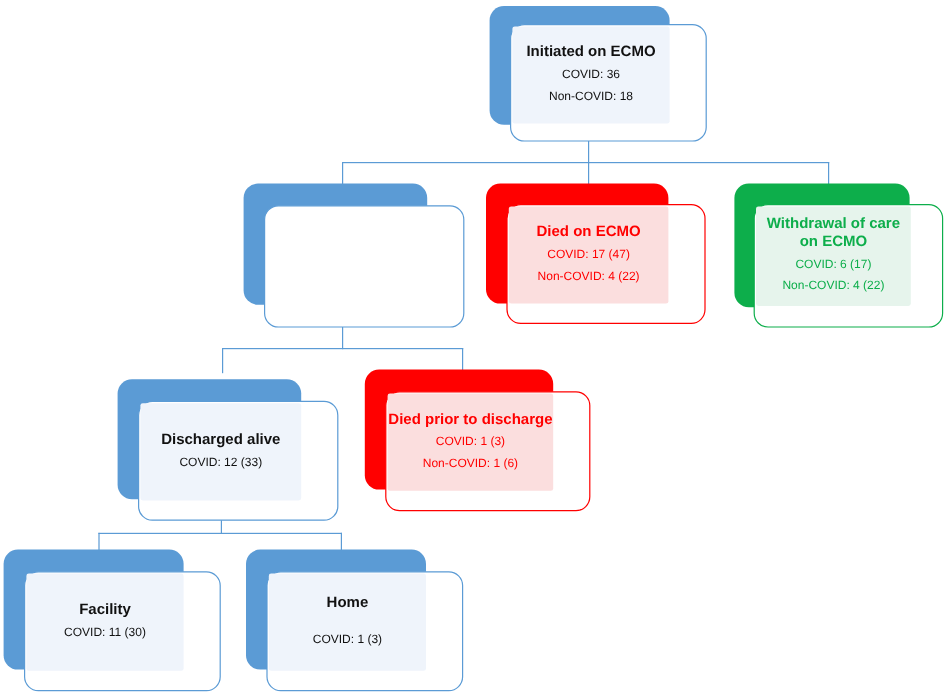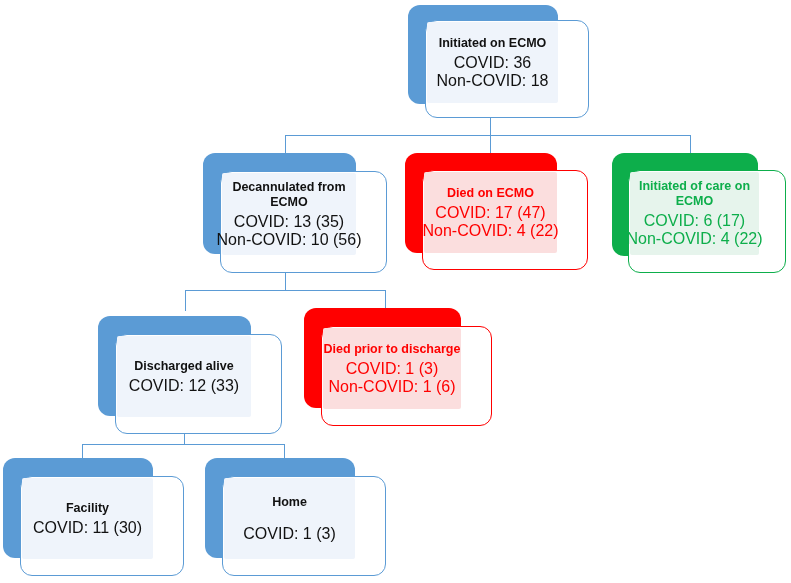--- a/index.html
+++ b/index.html
@@ -53,21 +53,21 @@
     justify-content: center;
   }
   .ttl {
     font-weight: bold;
     font-size: 12.5px;
     line-height: 15px;
     text-align: center;
     margin-bottom: 3px;
   }
   .ln {
-    font-size: 16px;
+    font-size: 10px;
     line-height: 18px;
     text-align: center;
     white-space: nowrap;
   }
 
   
   .blue .shadow { background: #5B9BD5; }
   .blue .card   { border-color: #5B9BD5; }
   .blue .inner  { background: #EFF4FB; }
   .blue .ttl, .blue .ln { color: #111111; }
@@ -111,42 +111,37 @@
     <div class="inner" style="left:19px; top:17px; width:131px; height:81px;">
       <div class="ttl">Initiated on ECMO</div>
       <div class="ln">COVID: 36</div>
       <div class="ln">Non-COVID: 18</div>
     </div>
   </div>
 
   <div class="node blue" style="left:203px; top:153px; width:186px; height:121px;">
     <div class="shadow" style="width:153px; height:101px;"></div>
     <div class="card" style="left:17px; top:18px; width:167px; height:102px;"></div>
-    <div class="inner" style="left:19px; top:20px; width:134px; height:82px;">
-      <div class="ttl">Decannulated from ECMO</div>
-      <div class="ln">COVID: 13 (35)</div>
-      <div class="ln">Non-COVID: 10 (56)</div>
-    </div>
   </div>
 
   <div class="node red" style="left:405px; top:153px; width:184px; height:118px;">
     <div class="shadow" style="width:152px; height:100px;"></div>
     <div class="card" style="left:17px; top:17px; width:166px; height:100px;"></div>
     <div class="inner" style="left:19px; top:19px; width:133px; height:81px;">
       <div class="ttl">Died on ECMO</div>
       <div class="ln">COVID: 17 (47)</div>
       <div class="ln">Non-COVID: 4 (22)</div>
     </div>
   </div>
 
   <div class="node green" style="left:612px; top:153px; width:175px; height:121px;">
     <div class="shadow" style="width:146px; height:103px;"></div>
     <div class="card" style="left:16px; top:17px; width:158px; height:103px;"></div>
     <div class="inner" style="left:18px; top:19px; width:129px; height:83px;">
-      <div class="ttl">Initiated of care on ECMO</div>
+      <div class="ttl">Withdrawal of care on ECMO</div>
       <div class="ln">COVID: 6 (17)</div>
       <div class="ln">Non-COVID: 4 (22)</div>
     </div>
   </div>
 
   <div class="node blue" style="left:98px; top:316px; width:186px; height:119px;">
     <div class="shadow" style="width:153px; height:100px;"></div>
     <div class="card" style="left:17px; top:18px; width:167px; height:100px;"></div>
     <div class="inner" style="left:19px; top:20px; width:134px; height:81px;">
       <div class="ttl">Discharged alive</div>

